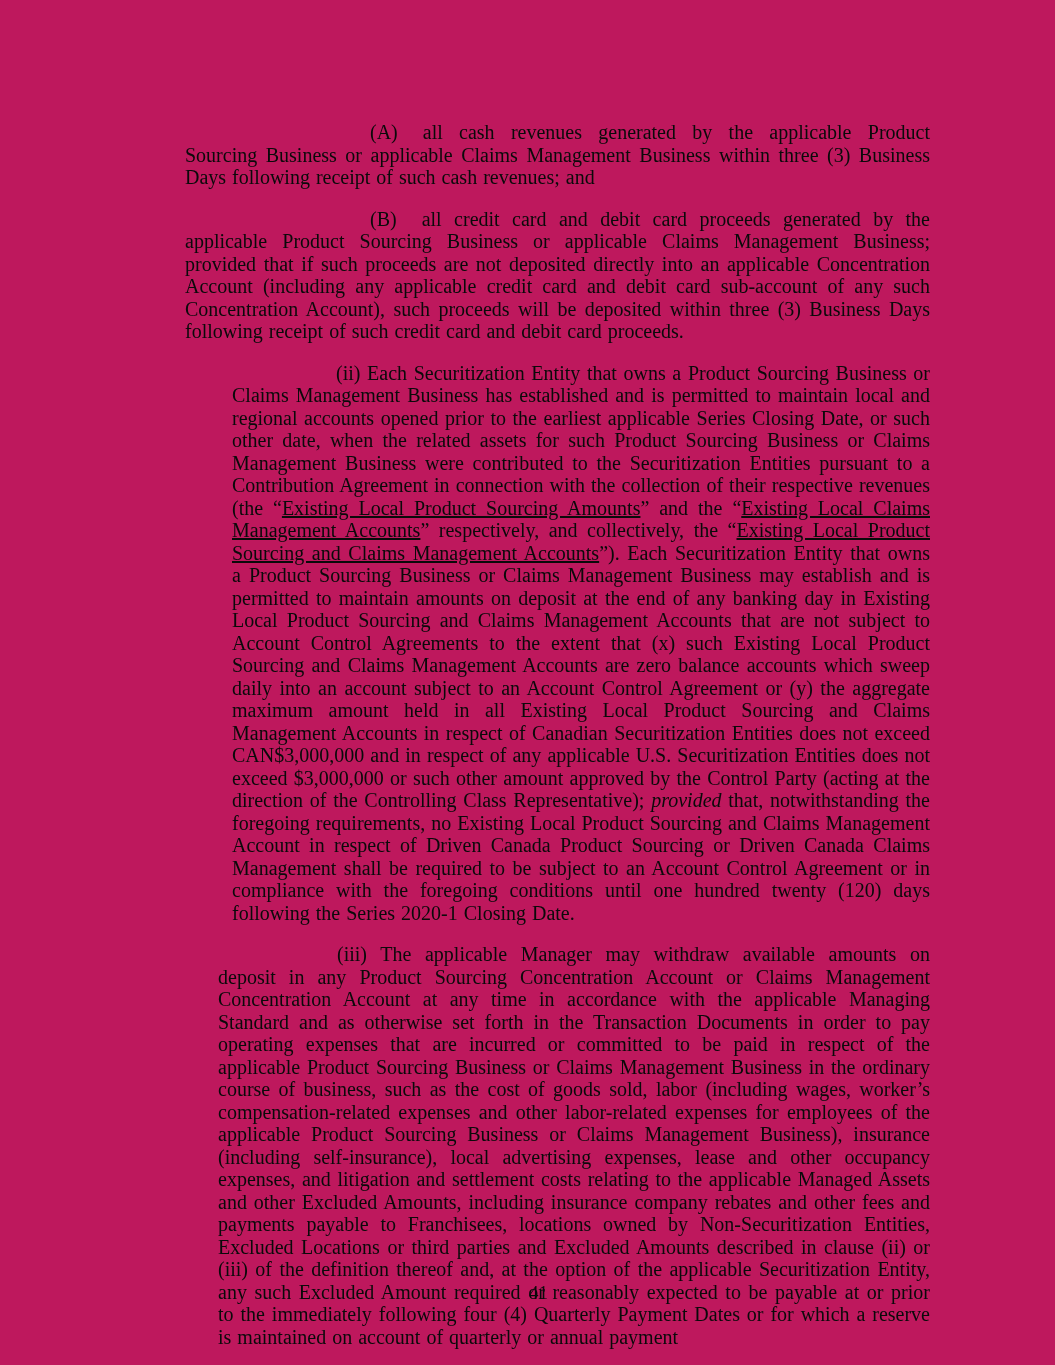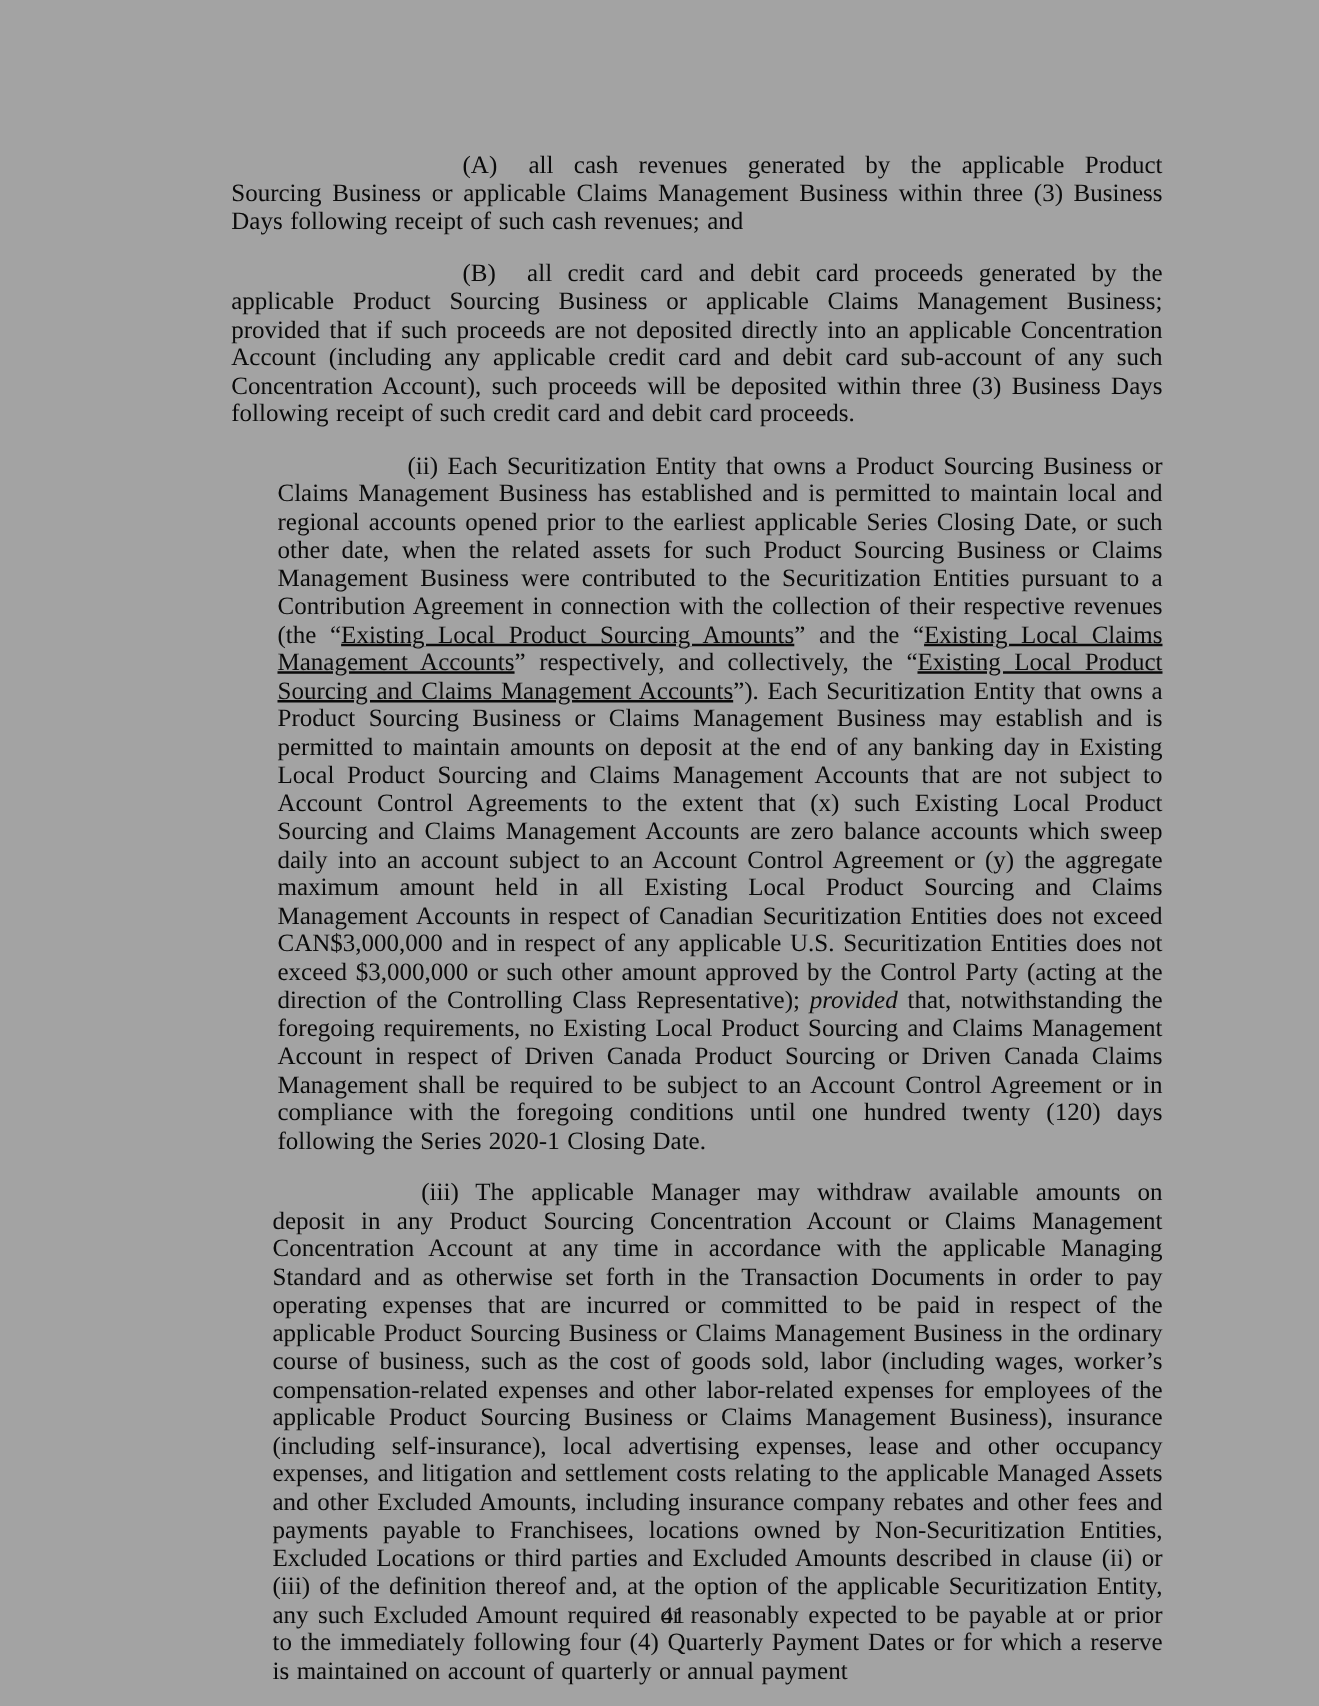--- a/index.html
+++ b/index.html
@@ -4,21 +4,21 @@
 <style>
   html, body {
     margin: 0;
     padding: 0;
     background: #ffffff;
   }
   .page {
     position: relative;
     width: 1055px;
     height: 1365px;
-    background: #a3a3a3;
+    background: #be185d;
     font-family: "Liberation Serif", "DejaVu Serif", serif;
     color: #0a0a0a;
     overflow: hidden;
   }
   .text-block {
     position: absolute;
     left: 185px;
     top: 121px;
     width: 745px;
   }
@@ -28,21 +28,21 @@
     font-size: 20px;
     line-height: 22.5px;
     word-spacing: 1px;
   }
   
   .indent-letter {
     text-indent: 185px;
   }
   
   .indent-ii {
-    margin-left: 37px;
+    margin-left: 47px;
     text-indent: 104px;
   }
   .indent-iii {
     margin-left: 33px;
     text-indent: 119px;
     margin-top: 12px;
   }
   .tab {
     display: inline-block;
     width: 25px;

